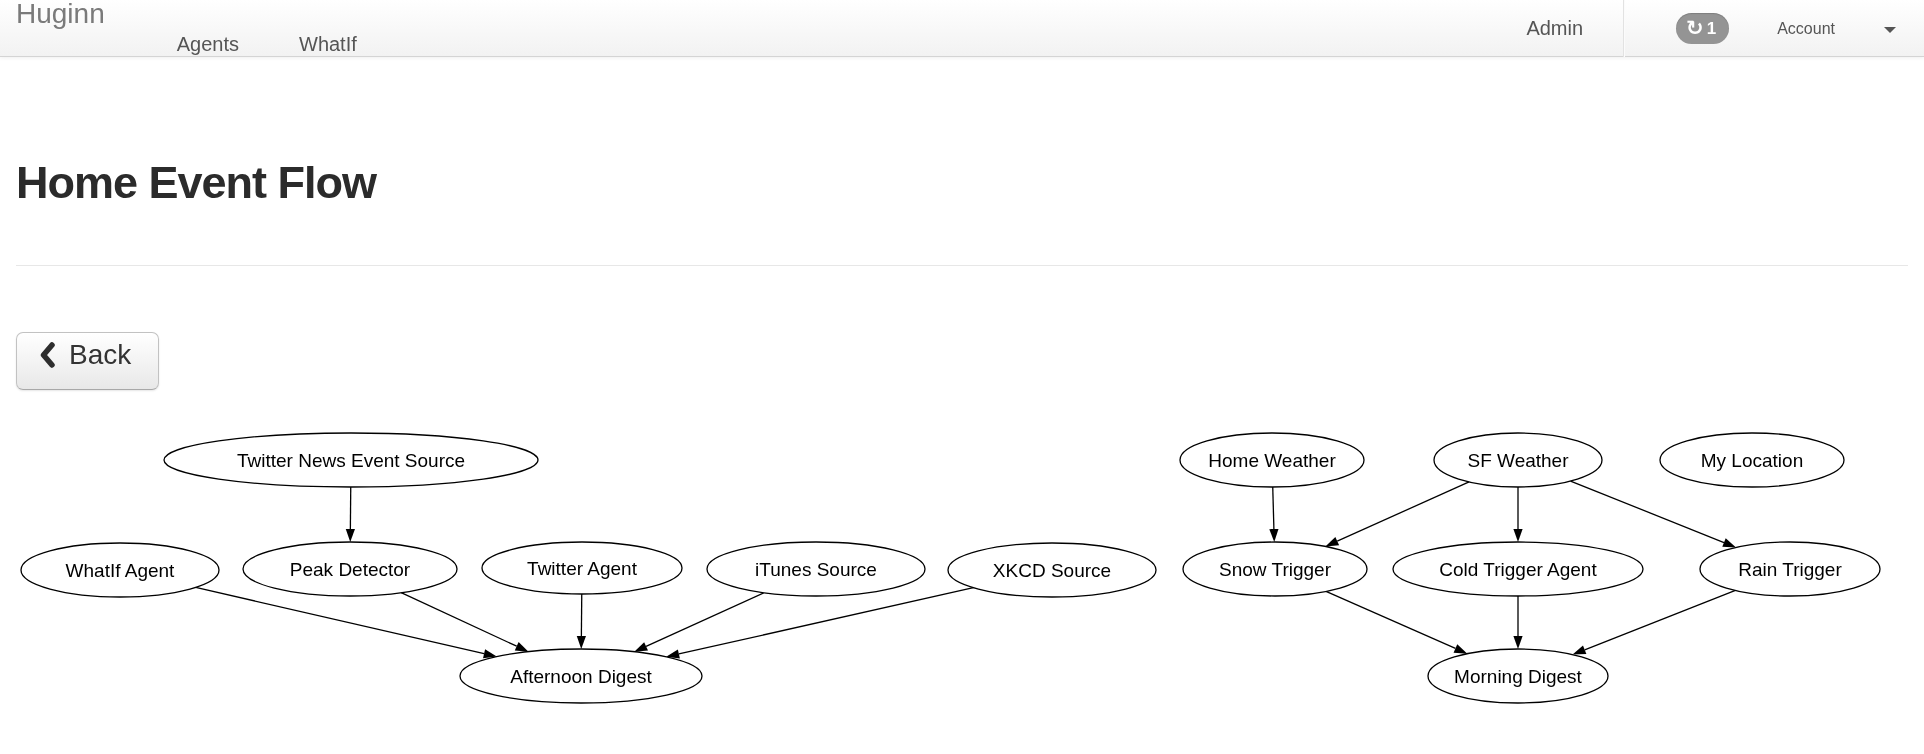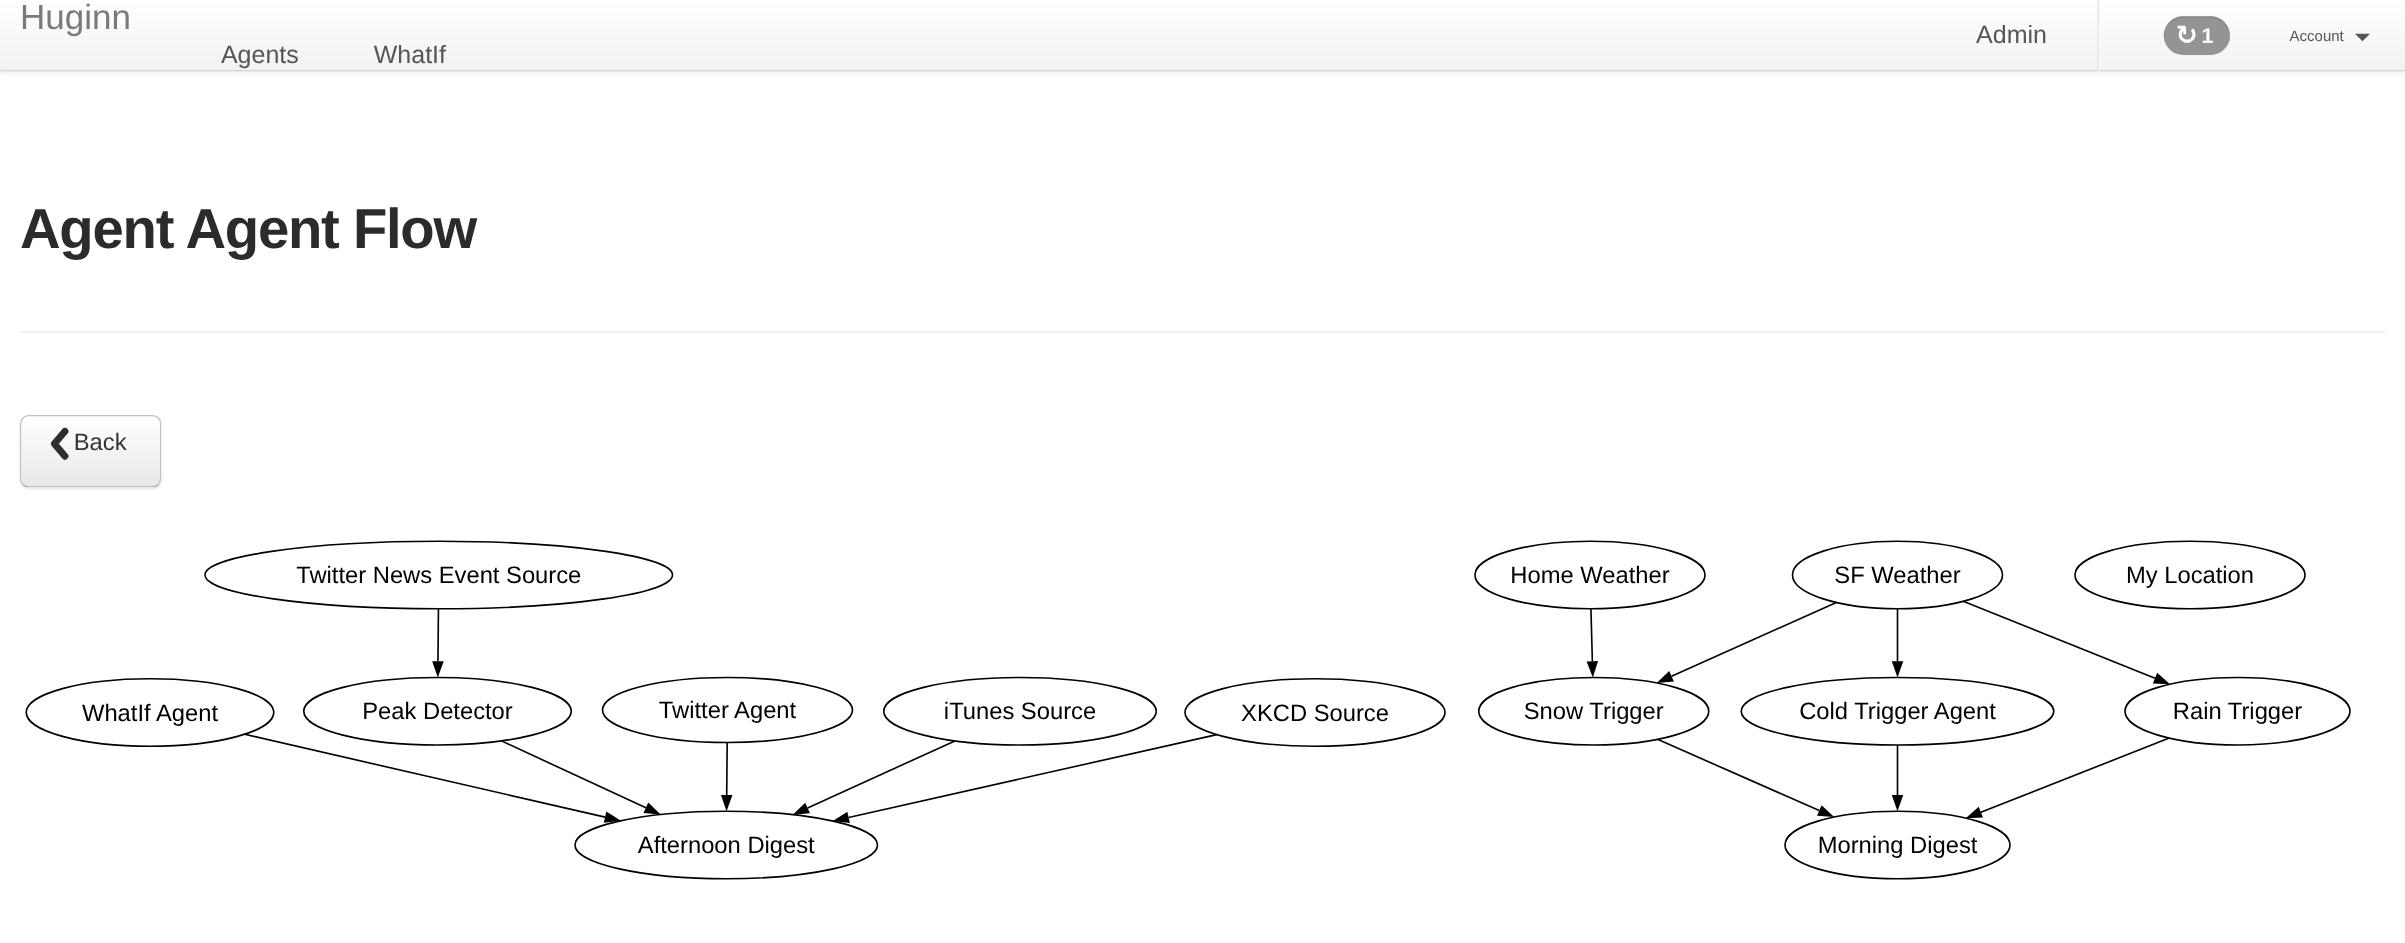--- a/index.html
+++ b/index.html
@@ -33,45 +33,45 @@
   .nav-divider { width:1px; height:57px; background:#e2e2e2; box-shadow:1px 0 0 #fbfbfb; margin:0 52px 0 40px; }
   .badge-pill {
     background:#949494; color:#fff; border-radius:16px;
     height:31px; padding:0 13px 0 10px;
     display:inline-flex; align-items:center; gap:3px;
     font-weight:bold; font-size:17px; cursor:pointer;
     box-shadow:inset 0 1px 1px rgba(0,0,0,.15);
   }
   .badge-pill .refresh-glyph { font-size:21px; font-weight:bold; line-height:1; font-family:"DejaVu Sans",sans-serif; }
   .account-link {
-    font-size:12px; color:#555; text-decoration:none;
-    margin-left:48px; display:inline-flex; align-items:center;
+    font-size:16px; color:#555; text-decoration:none;
+    margin-left:48px; display:inline-flex; align-items:center;gap:40px;
   }
   .caret {
     display:inline-block; width:0; height:0; margin-left:9px; margin-top:3px;
     border-left:6px solid transparent; border-right:6px solid transparent;
     border-top:6px solid #555;
   }
 
   
   .container { padding:0 16px; }
   .page-title {
     margin:0; padding-top:100px;
     font-size:45px; line-height:52px; font-weight:bold;
     color:#2b2b2b; letter-spacing:-1px;
   }
   .title-rule {
     border:0; border-top:1px solid #e7e7e7;
     margin:56px 0 0 0;
   }
   .back-btn {
     margin-top:66px;
-    display:inline-flex; align-items:center; gap:3px;
+    display:inline-flex; align-items:center; gap:13px;
     height:58px; padding:0 27px 12px 22px;
-    font-family:inherit; font-size:19px; color:#333;
+    font-family:inherit; font-size:28px; color:#333;
     background:linear-gradient(#ffffff,#e8e8e8);
     border:1px solid #c2c2c2; border-bottom-color:#a8a8a8;
     border-radius:7px; cursor:pointer;
     box-shadow:inset 0 1px 0 rgba(255,255,255,.5), 0 1px 2px rgba(0,0,0,.1);
   }
 
   .flow-graph { display:block; margin-top:30px; }
   .flow-graph text { font-family:"Liberation Sans","DejaVu Sans",sans-serif; }
 </style>
 </head>
@@ -90,21 +90,21 @@
       <span>1</span>
     </span>
     <a class="account-link" href="#">
       <span>Account</span>
       <span class="caret"></span>
     </a>
   </div>
 </div>
 
 <div class="container">
-  <h2 class="page-title">Agent Agent Flow</h2>
+  <h2 class="page-title">Home Event Flow</h2>
   <hr class="title-rule">
 
   <button class="back-btn">
     <svg width="17" height="26" viewBox="0 0 17 26">
       <path d="M13 3 L4.5 13 L13 23" fill="none" stroke="#2e2e2e" stroke-width="5.5" stroke-linecap="round" stroke-linejoin="round"></path>
     </svg>
     <span>Back</span>
   </button>
 
   <svg id="flow-graph" class="flow-graph" width="1924" height="330" viewBox="16 420 1924 330">

